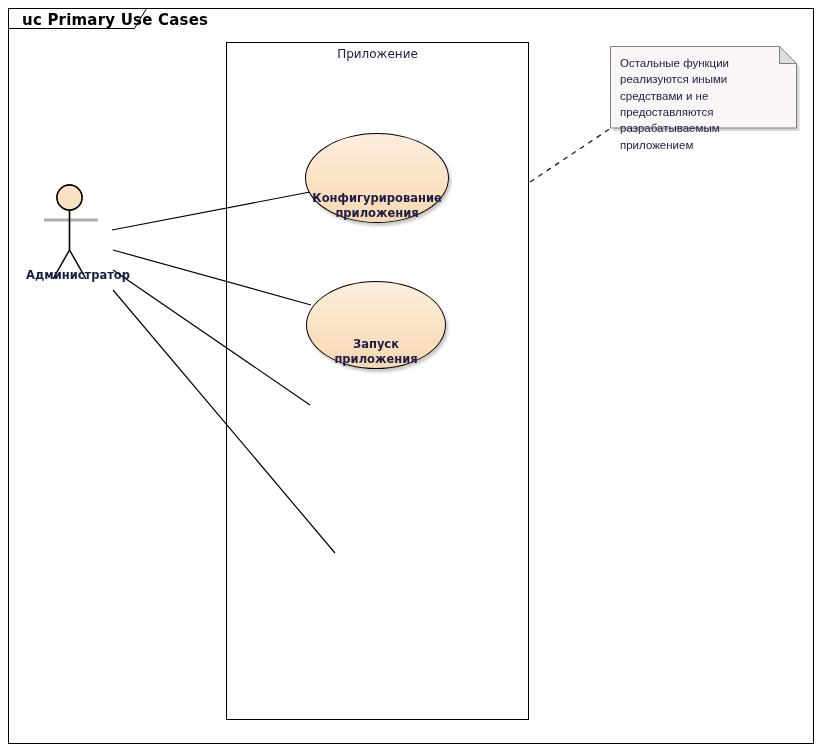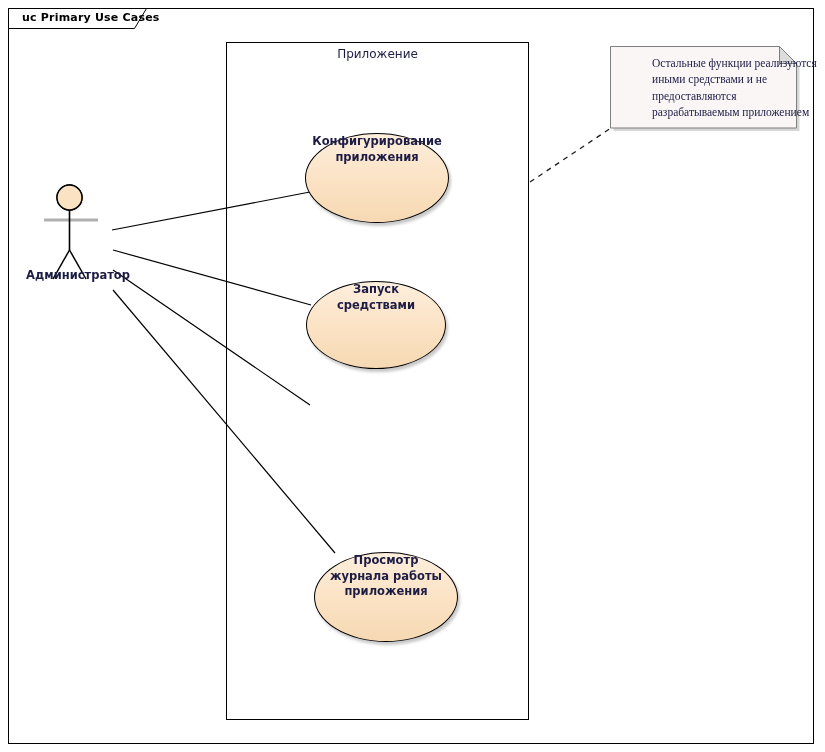--- a/index.html
+++ b/index.html
@@ -42,21 +42,21 @@
   }
   .frame-tab-svg {
     position: absolute;
     left: 0;
     top: 0;
   }
   .frame-tab-label {
     position: absolute;
     left: 14px;
     top: 3px;
-    font-size: 11px;
+    font-size: 15px;
     font-weight: bold;
     color: #000000;
     white-space: nowrap;
     letter-spacing: 0.2px;
   }
 
   
   .system-box {
     position: absolute;
     left: 226px;
@@ -80,21 +80,21 @@
 
   
   .usecase {
     position: absolute;
     border-radius: 50%;
     border: 1px solid #000000;
     box-sizing: border-box;
     background: linear-gradient(to bottom, #fdeedd 0%, #fbe2c3 55%, #f6d9b3 100%);
     box-shadow: 2px 3px 3px rgba(0,0,0,0.22);
     display: flex;
-    align-items: flex-start;
+    align-items: flex-end;
     justify-content: center;
   }
   .usecase-label {
     font-size: 11.5px;
     font-weight: bold;
     color: #1c1c44;
     text-align: center;
     line-height: 1.35;
     padding: 0 12px;
   }
@@ -128,22 +128,21 @@
     height: 84px;
   }
   .note-text {
     position: absolute;
     left: 10px;
     top: 9px;
     width: 172px;
     font-size: 11.5px;
     color: #1c1c44;
     line-height: 1.42;
-    font-family: Liberation Serif, serif;
-    margin-left: 32px;
+    font-family: Liberation Sans, sans-serif;
   }
 
   
   .links {
     position: absolute;
     left: 0;
     top: 0;
     width: 825px;
     height: 752px;
     pointer-events: none;
@@ -173,27 +172,24 @@
     <line x1="113" y1="270" x2="310" y2="405" stroke="#000000" stroke-width="1.2"></line>
     <line x1="113" y1="290" x2="335" y2="553" stroke="#000000" stroke-width="1.2"></line>
     <line x1="530" y1="182" x2="611" y2="128" stroke="#1c1c1c" stroke-width="1.3" stroke-dasharray="5,5"></line>
   </svg>
 
   <div class="usecase" style="left:305px; top:133px; width:144px; height:90px;">
     <div class="usecase-label">Конфигурирование приложения</div>
   </div>
 
   <div class="usecase" style="left:306px; top:281px; width:140px; height:88px;">
-    <div class="usecase-label">Запуск средствами</div>
-  </div>
-
-
-  <div class="usecase" style="left:314px; top:552px; width:144px; height:90px;">
-    <div class="usecase-label">Просмотр журнала работы приложения</div>
-  </div>
+    <div class="usecase-label">Запуск приложения</div>
+  </div>
+
+
 
   <div class="actor">
     <svg width="62" height="110" viewBox="0 0 62 110">
 
       <rect x="4" y="36.5" width="54" height="3" fill="#b0b0b0"></rect>
 
       <circle cx="29.5" cy="15.5" r="12.5" fill="#fbe2c3" stroke="#000000" stroke-width="1.4"></circle>
 
       <circle cx="31.5" cy="17.5" r="12.5" fill="rgba(0,0,0,0.13)" stroke="none" transform="translate(0,0)" opacity="0.35"></circle>
       <circle cx="29.5" cy="15.5" r="12.5" fill="#fbe2c3" stroke="#000000" stroke-width="1.4"></circle>

